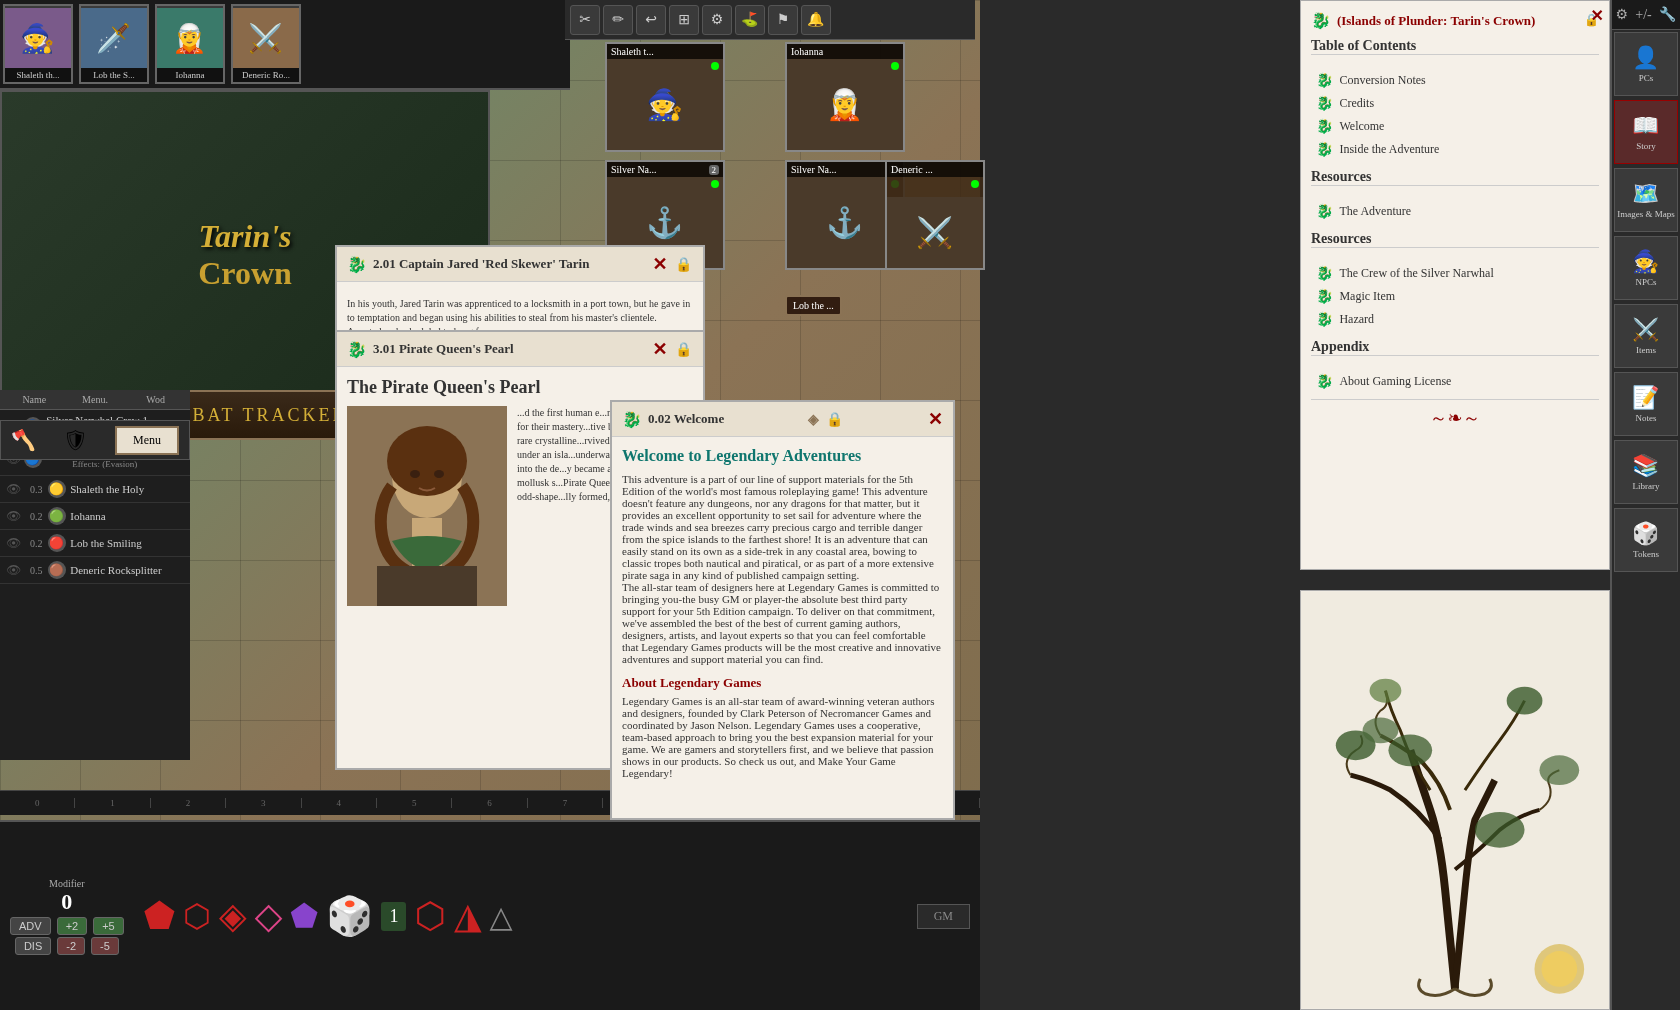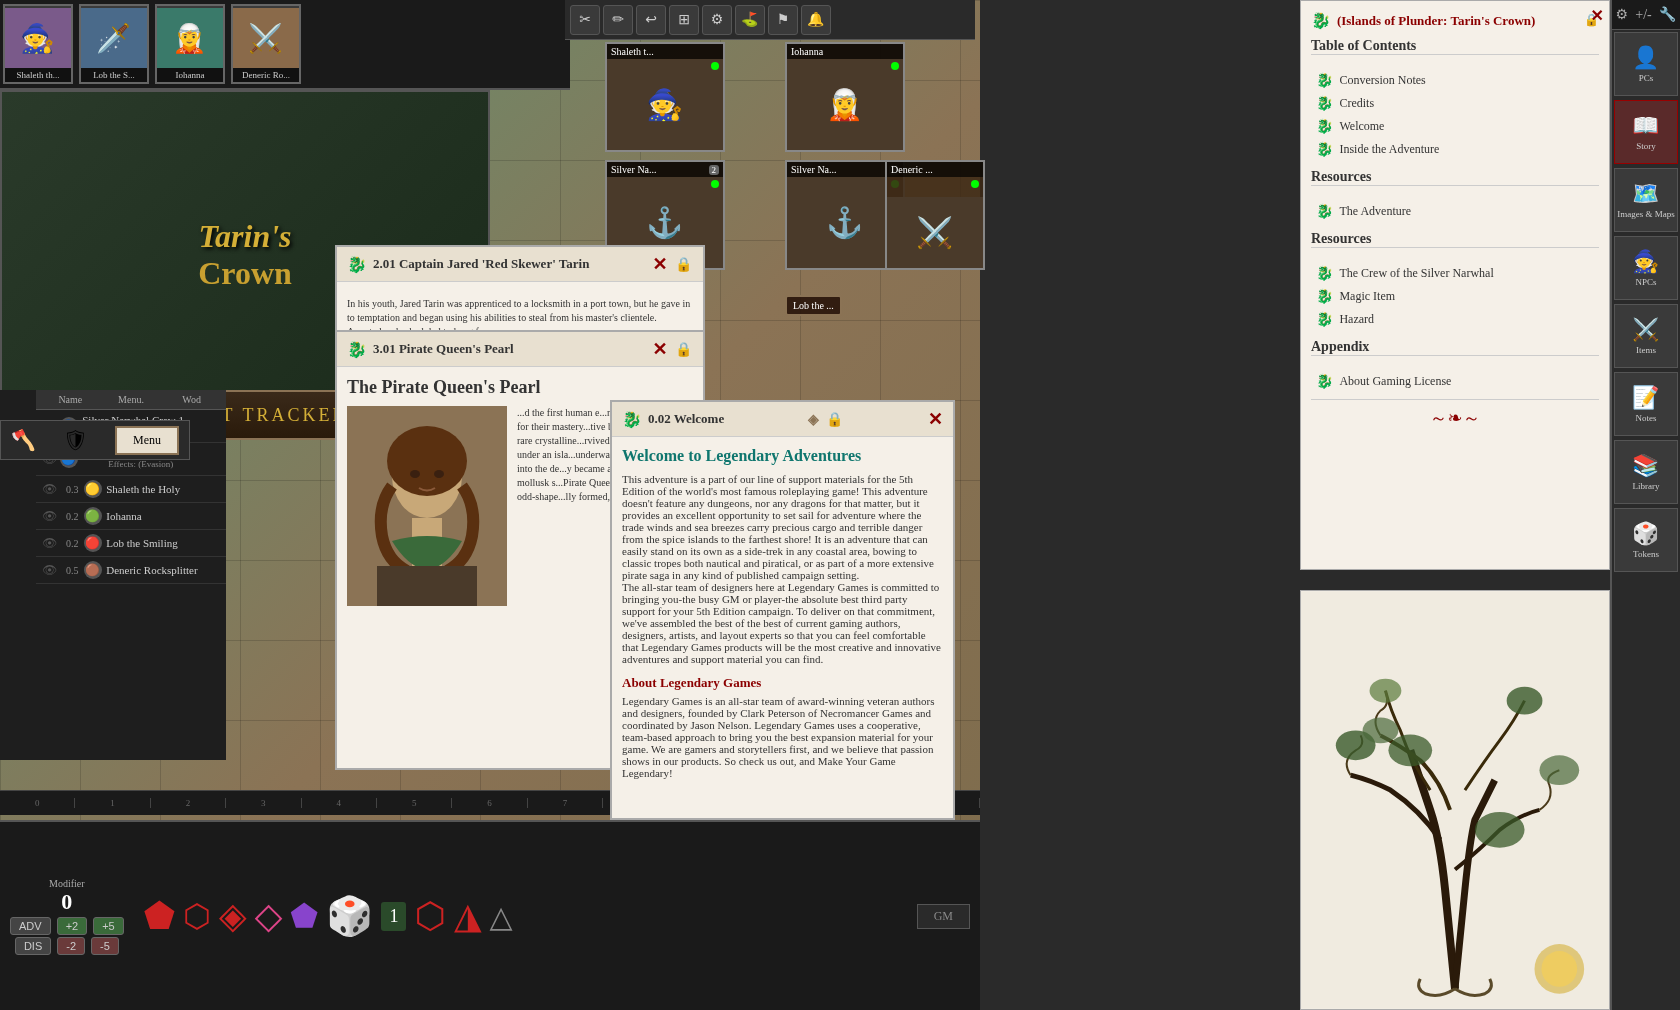--- a/index.html
+++ b/index.html
@@ -307,26 +307,25 @@
       letter-spacing: 3px;
       font-family: 'Georgia', serif;
       text-transform: uppercase;
     }
 
     
     #init-list {
       position: absolute;
       top: 390px;
       left: 0;
-      width: 226px;
+      width: 190px;
       height: 370px;
       background: #1e1e1e;
       z-index: 20;
       overflow: hidden;
-      padding-left: 36px;
     }
     #init-header {
       display: flex;
       background: #333;
       border-bottom: 1px solid #555;
       padding: 4px;
       font-size: 10px;
       color: #aaa;
     }
     .init-col { flex: 1; text-align: center; }

